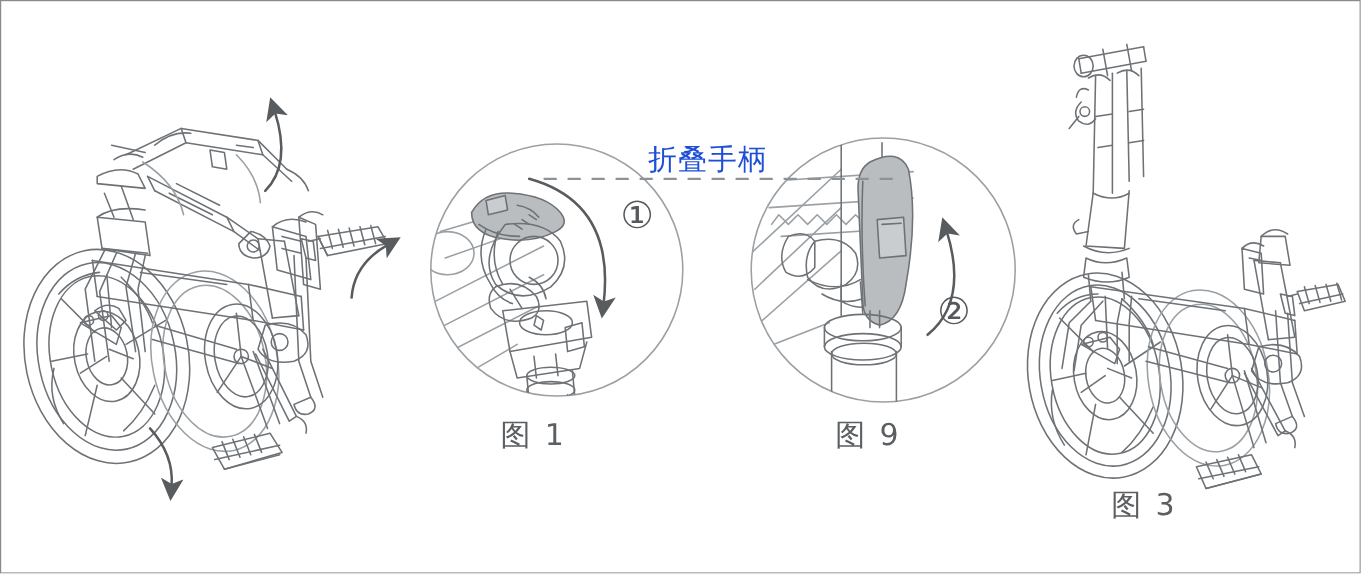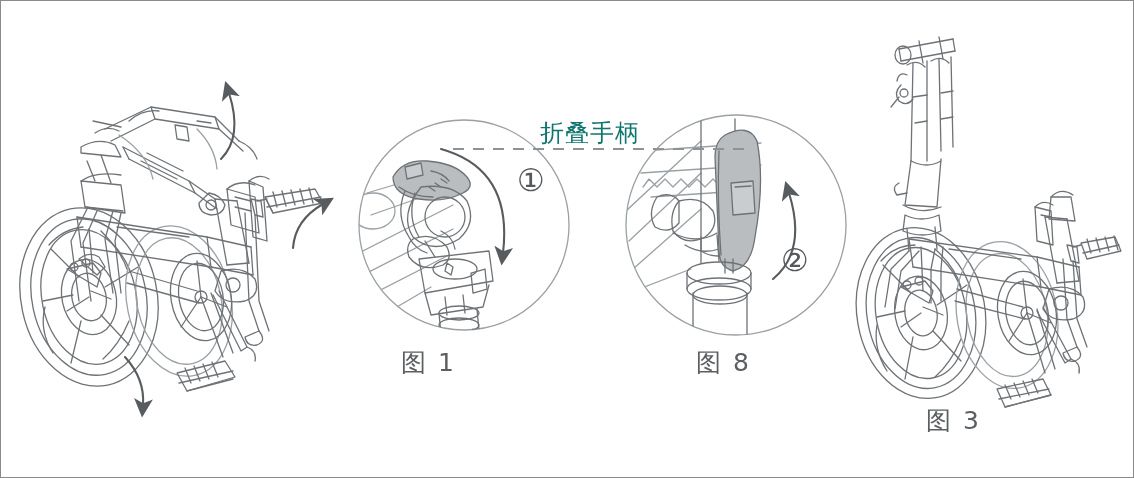--- a/index.html
+++ b/index.html
@@ -29,21 +29,21 @@
   .caption {
     position: absolute;
     color: #5b5f62;
     font-size: 25px;
     letter-spacing: 2px;
     white-space: nowrap;
     font-family: "DejaVu Sans", "Liberation Sans", sans-serif;
   }
   .callout-label {
     position: absolute;
-    color: #0f766e;
+    color: #1d4ed8;
     font-size: 24px;
     letter-spacing: 1px;
     white-space: nowrap;
     font-family: Liberation Mono, monospace;
   }
   .step-marker {
     position: absolute;
     color: #55595c;
     font-size: 31px;
     line-height: 1;
@@ -497,19 +497,19 @@
       </g>
     </g>
   </svg>
 
   <div class="callout-label" style="left:539px; top:116px;">折叠手柄</div>
 
   <div class="step-marker" style="left:516px; top:164px;">①</div>
 
   <div class="step-marker" style="left:780px; top:244px;">②</div>
 
-  <div class="caption" style="left:400px; top:345px;">图 1</div>
-
-  <div class="caption" style="left:695px; top:345px;">图 8</div>
+  <div class="caption" style="left:416px; top:345px;">图 1</div>
+
+  <div class="caption" style="left:695px; top:345px;">图 9</div>
 
   <div class="caption" style="left:925px; top:403px;text-align:right;">图 3</div>
 
 </div>
 
 </body></html>

